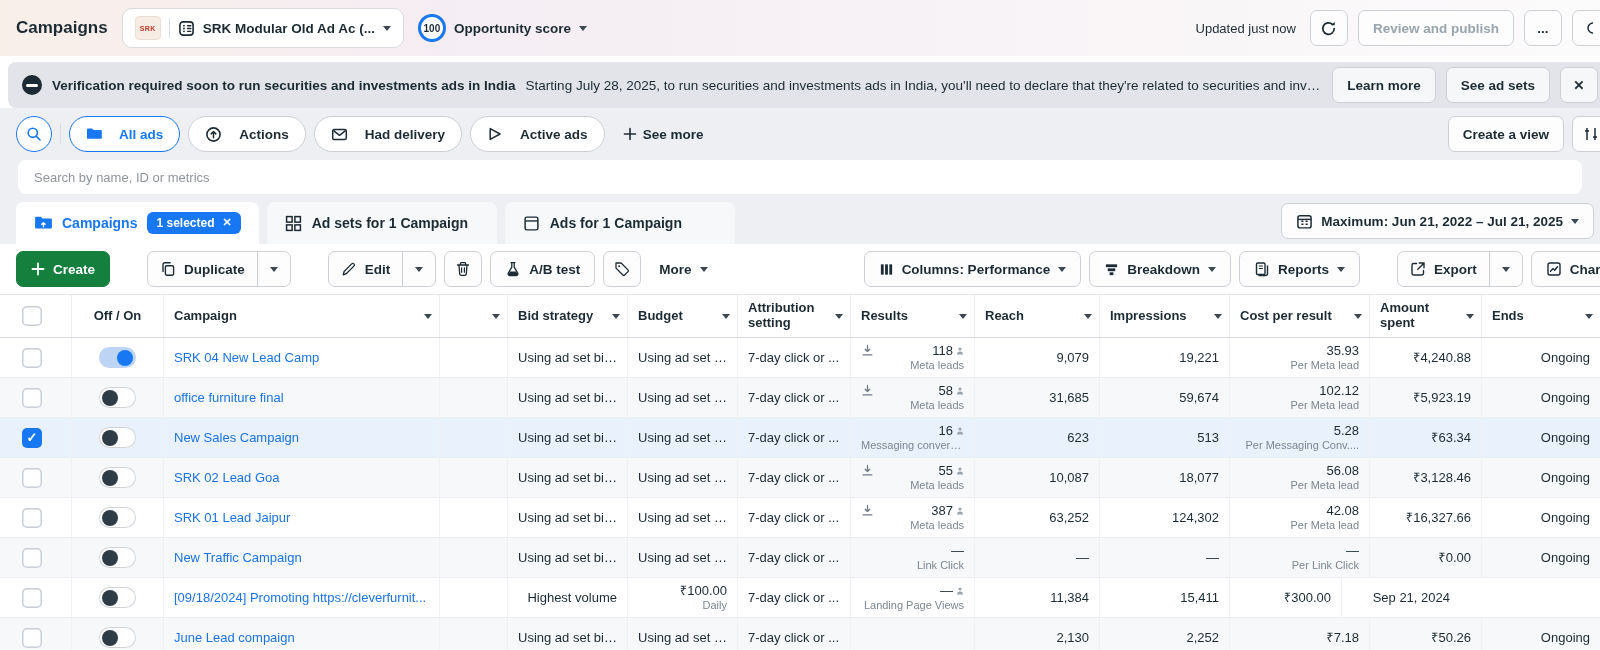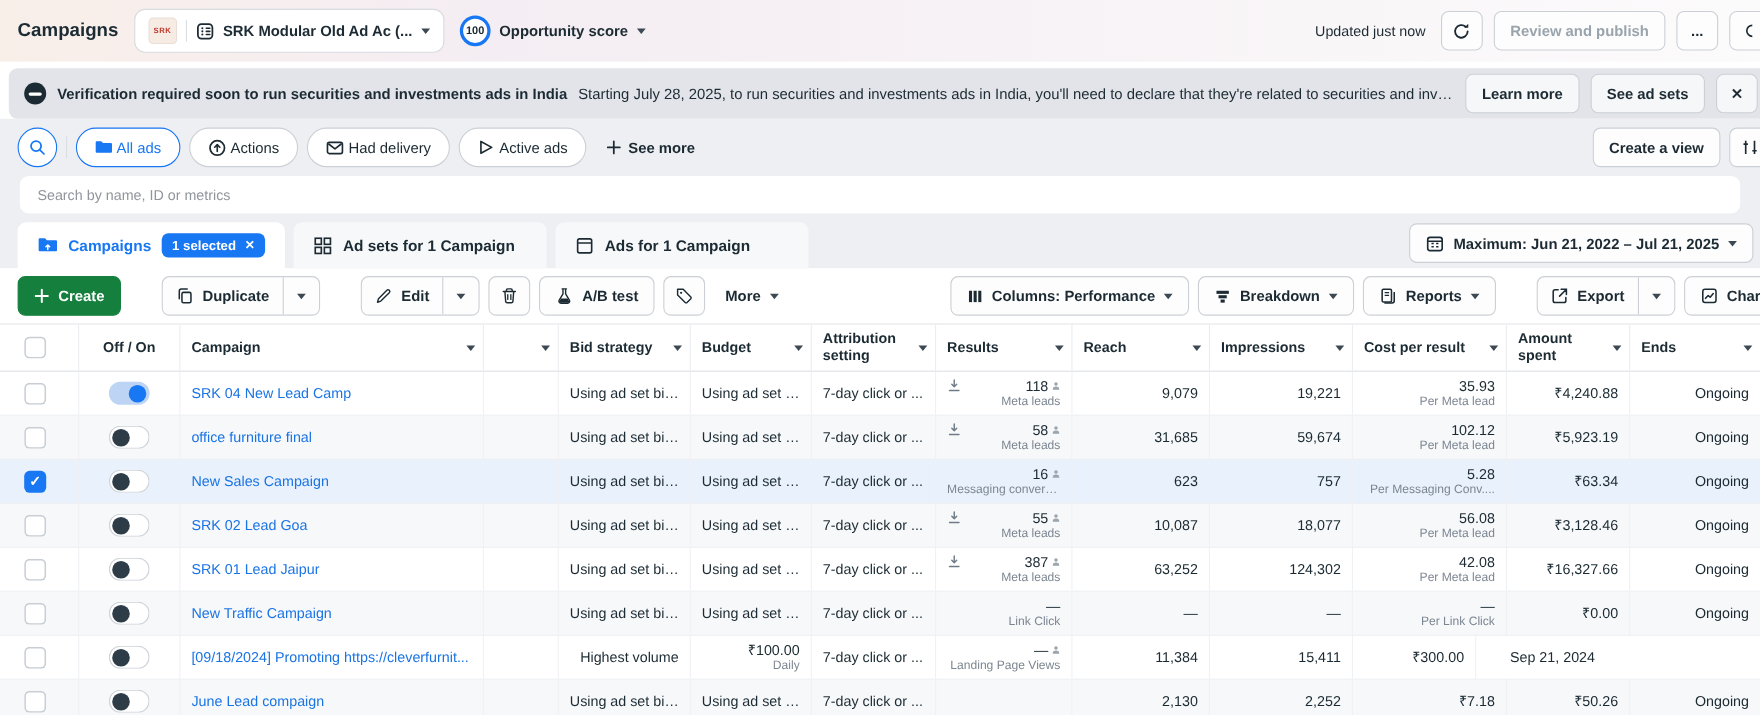--- a/index.html
+++ b/index.html
@@ -33,21 +33,21 @@
   .banner-icon { width:20px;height:20px;border-radius:50%;background:#1c2b33; position:relative; flex:none;}
   .banner-icon::after{content:"";position:absolute;left:4px;right:4px;top:9px;height:2.5px;background:#fff;border-radius:2px;}
   .banner-title { font-size:13.5px; font-weight:bold; white-space:nowrap; }
   .banner-body { font-size:13.5px; color:#1c2b33; flex:1; white-space:nowrap; overflow:hidden; text-overflow:ellipsis; }
   .banner .btn { background:#f6f7f8; }
 
   
   .workspace { background:var(--workspace-bg); padding:8px 16px 0 16px; }
   .filter-row { display:flex; align-items:center; gap:8px; height:36px; }
   .search-circle { width:36px;height:36px;border-radius:50%;background:#fff;border:1px solid var(--accent); display:flex;align-items:center;justify-content:center; color:var(--accent); cursor:pointer; flex:none;}
-  .pill { height:36px; border-radius:18px; border:1px solid #ccd0d5; background:#fff; display:inline-flex; align-items:center; gap:4px; padding:0 16px; font-size:13.5px; font-weight:normal; cursor:pointer; color:#1c2b33; white-space:nowrap;}
+  .pill { height:36px; border-radius:18px; border:1px solid #ccd0d5; background:#fff; display:inline-flex; align-items:center; gap:17px; padding:0 16px; font-size:13.5px; font-weight:bold; cursor:pointer; color:#1c2b33; white-space:nowrap;}
   .pill.active { border:1.5px solid var(--accent); color:var(--accent); }
   .see-more { display:inline-flex; align-items:center; gap:6px; font-size:13.5px; font-weight:bold; padding:0 10px; cursor:pointer; }
   .filter-spacer { flex:1; }
   .search-input { display:block; width:calc(100% - 4px); margin:8px 2px 0 2px; height:34px; border:none; border-radius:8px; background:#fff; padding:0 16px; font-size:13px; color:var(--text); font-family:"Liberation Sans",sans-serif; outline:none; }
   .search-input::placeholder { color:#90959c; }
 
   
   .tabs-row { display:flex; align-items:flex-end; gap:8px; margin-top:8px; }
   .tab { height:42px; border-radius:8px 8px 0 0; display:flex; align-items:center; gap:10px; padding:0 18px; font-size:14px; font-weight:bold; background:#f7f8fa; cursor:pointer; color:#1c2b33; min-width:230px; }
   .tab.active { background:#fff; color:var(--accent); }
@@ -614,21 +614,21 @@
                   <path d="M1 7.4a3 3 0 0 1 6 0z" fill="currentColor"></path>
                 </svg>
         </span>
       </span>
       <span class="cell-sub">Messaging conversat.</span>
     </div>
     <div class="td col-reach num">
             <span>623</span>
           </div>
     <div class="td col-impr num">
-            <span>757</span>
+            <span>513</span>
           </div>
     <div class="td col-cost num">
       <span class="cost-val">5.28</span>
       <span class="cell-sub">Per Messaging Conv....</span>
     </div>
     <div class="td col-amount num">
             <span>₹63.34</span>
           </div>
     <div class="td col-ends num">
             <span>Ongoing</span>

